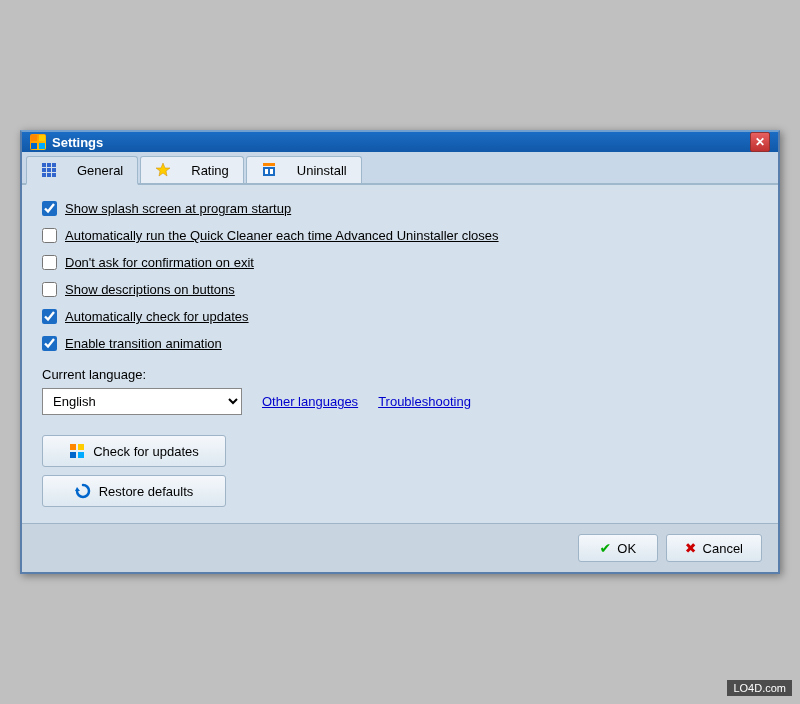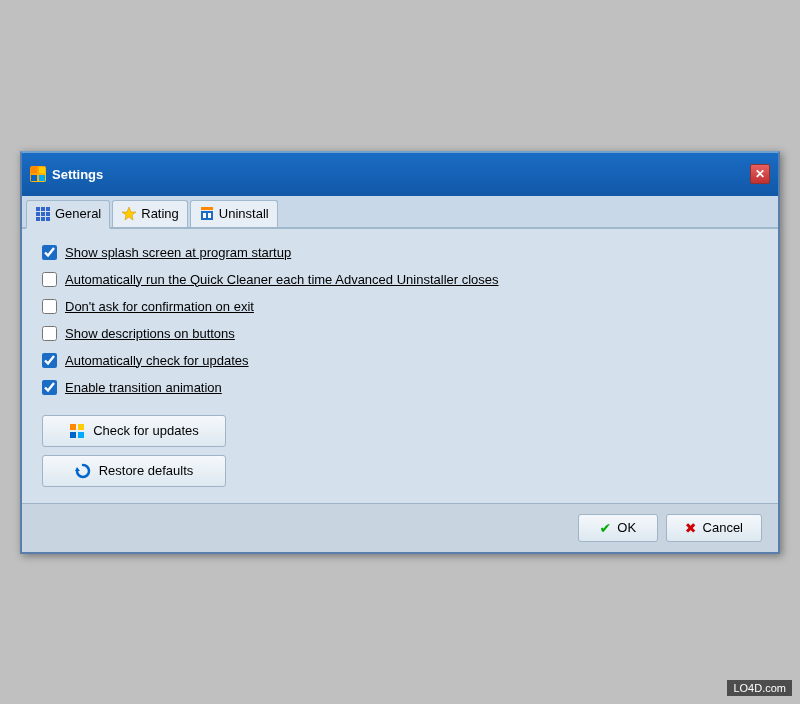--- a/index.html
+++ b/index.html
@@ -23,21 +23,21 @@
       box-shadow: 2px 2px 8px rgba(0,0,0,0.4);
     }
 
     .title-bar {
       background: linear-gradient(to bottom, #1a6cc4 0%, #1158a8 100%);
       color: white;
       padding: 5px 8px;
       display: flex;
       align-items: center;
       justify-content: space-between;
-      height: 43px;
+      height: 20px;
     }
 
     .title-bar-left {
       display: flex;
       align-items: center;
       gap: 6px;
     }
 
     .title-icon {
       width: 16px;
@@ -76,22 +76,22 @@
       display: flex;
       background: #c8d8e8;
       padding: 4px 4px 0 4px;
       gap: 2px;
       border-bottom: 2px solid #a0b8cc;
     }
 
     .tab {
       display: flex;
       align-items: center;
-      gap: 4px;
-      padding: 5px 8px;
+      gap: 20px;
+      padding: 5px 14px;
       background: #e8eef5;
       border: 1px solid #a0b8cc;
       border-bottom: none;
       cursor: pointer;
       font-size: 13px;
       border-radius: 3px 3px 0 0;
     }
 
     .tab.active {
       background: #d4e0ec;
@@ -329,20 +329,34 @@
     <div class="checkbox-row">
       <input type="checkbox" id="cb-autoupdate" checked="" style="">
       <label for="cb-autoupdate" class="checkbox-label">Automatically check for updates</label>
     </div>
 
     <div class="checkbox-row">
       <input type="checkbox" id="cb-animation" checked="" style="">
       <label for="cb-animation" class="checkbox-label">Enable transition animation</label>
     </div>
 
+    <div class="language-section">
+      <div class="language-label">Current language:</div>
+      <div class="language-row">
+        <select class="language-select">
+          <option>English</option>
+          <option>French</option>
+          <option>German</option>
+          <option>Spanish</option>
+          <option>Italian</option>
+        </select>
+        <a class="link">Other languages</a>
+        <a class="link">Troubleshooting</a>
+      </div>
+    </div>
 
     <div class="buttons-section">
       <button class="action-btn">
         <span class="btn-icon">
           <svg width="16" height="16" viewBox="0 0 16 16">
             <rect x="1" y="1" width="6" height="6" fill="#ff8800"></rect>
             <rect x="9" y="1" width="6" height="6" fill="#ffcc00"></rect>
             <rect x="1" y="9" width="6" height="6" fill="#0066cc"></rect>
             <rect x="9" y="9" width="6" height="6" fill="#00aaff"></rect>
           </svg>

